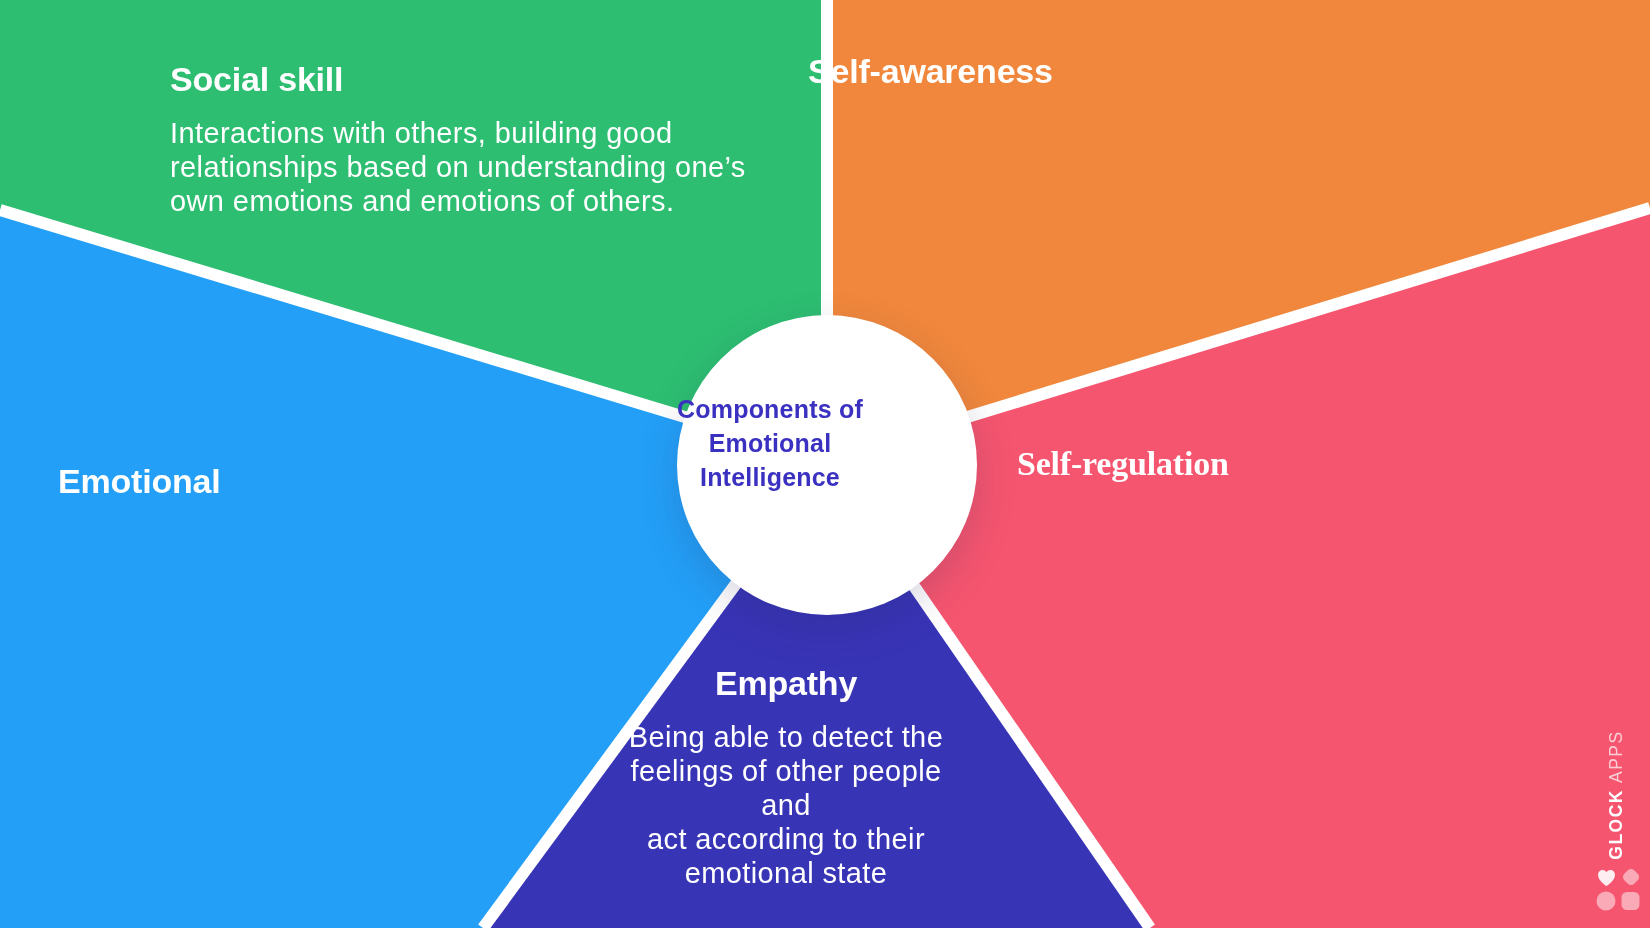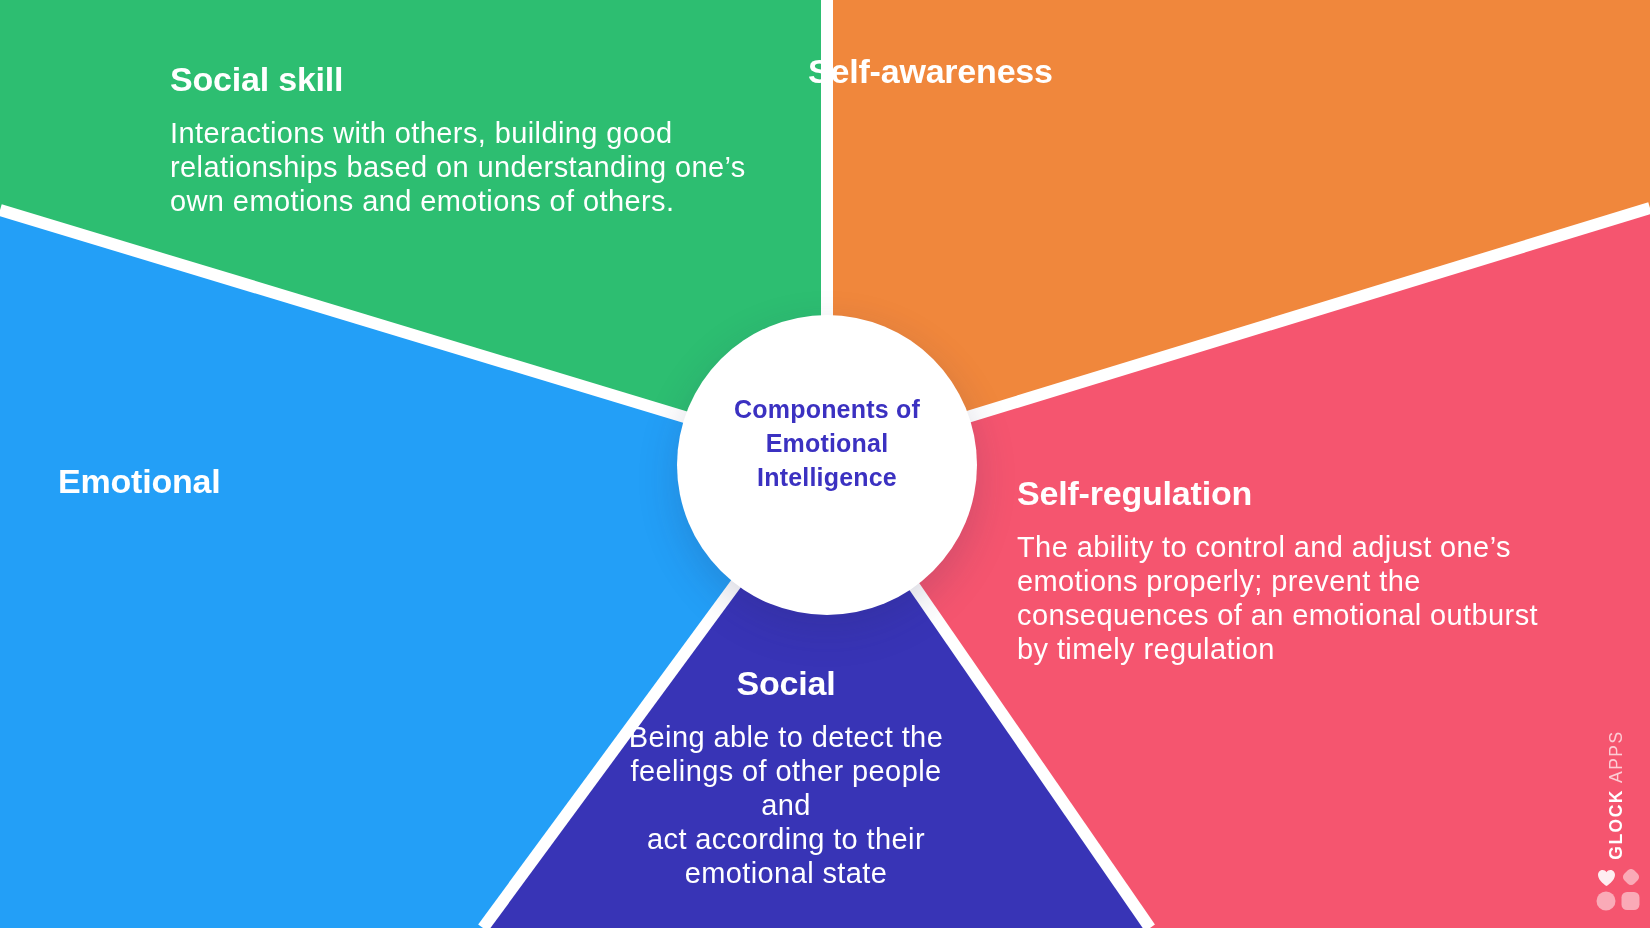--- a/index.html
+++ b/index.html
@@ -33,21 +33,20 @@
 
   #center-circle {
     position: absolute;
     left: 677px; top: 315px;
     width: 300px; height: 300px;
     background: #ffffff;
     border-radius: 50%;
     box-shadow: 0 14px 40px rgba(40, 40, 90, 0.18);
     display: flex;
     align-items: center;
-    justify-content: center;
   }
   #center-title {
     font-size: 25px;
     font-weight: 700;
     line-height: 34px;
     text-align: center;
     white-space: pre-line;
     transform: translateY(-22px);
     letter-spacing: 0.2px;
   }
@@ -95,30 +94,26 @@
   </div>
 
   <div class="section-text" style="left:808px; top:52px; width:600px;">
     <div class="section-title">Self-awareness</div>
   </div>
 
   <div class="section-text" style="left:58px; top:462px; width:540px;">
     <div class="section-title">Emotional</div>
   </div>
 
-  <div class="section-text" style="left:1017px; top:474px; width:540px;">
+  <div class="section-text" style="left:1017px; top:445px; width:540px;font-family:Liberation Serif, serif;">
     <div class="section-title">Self-regulation</div>
-    <div class="section-desc">The ability to control and adjust one’s
-emotions properly; prevent the
-consequences of an emotional outburst
-by timely regulation</div>
   </div>
 
   <div class="section-text centered" style="left:610px; top:664px; width:352px;">
-    <div class="section-title">Social</div>
+    <div class="section-title">Empathy</div>
     <div class="section-desc">Being able to detect the
 feelings of other people and
 act according to their
 emotional state</div>
   </div>
 
   <div id="center-circle">
     <div id="center-title" style="color: rgb(59, 49, 193);">Components of
 Emotional
 Intelligence</div>

